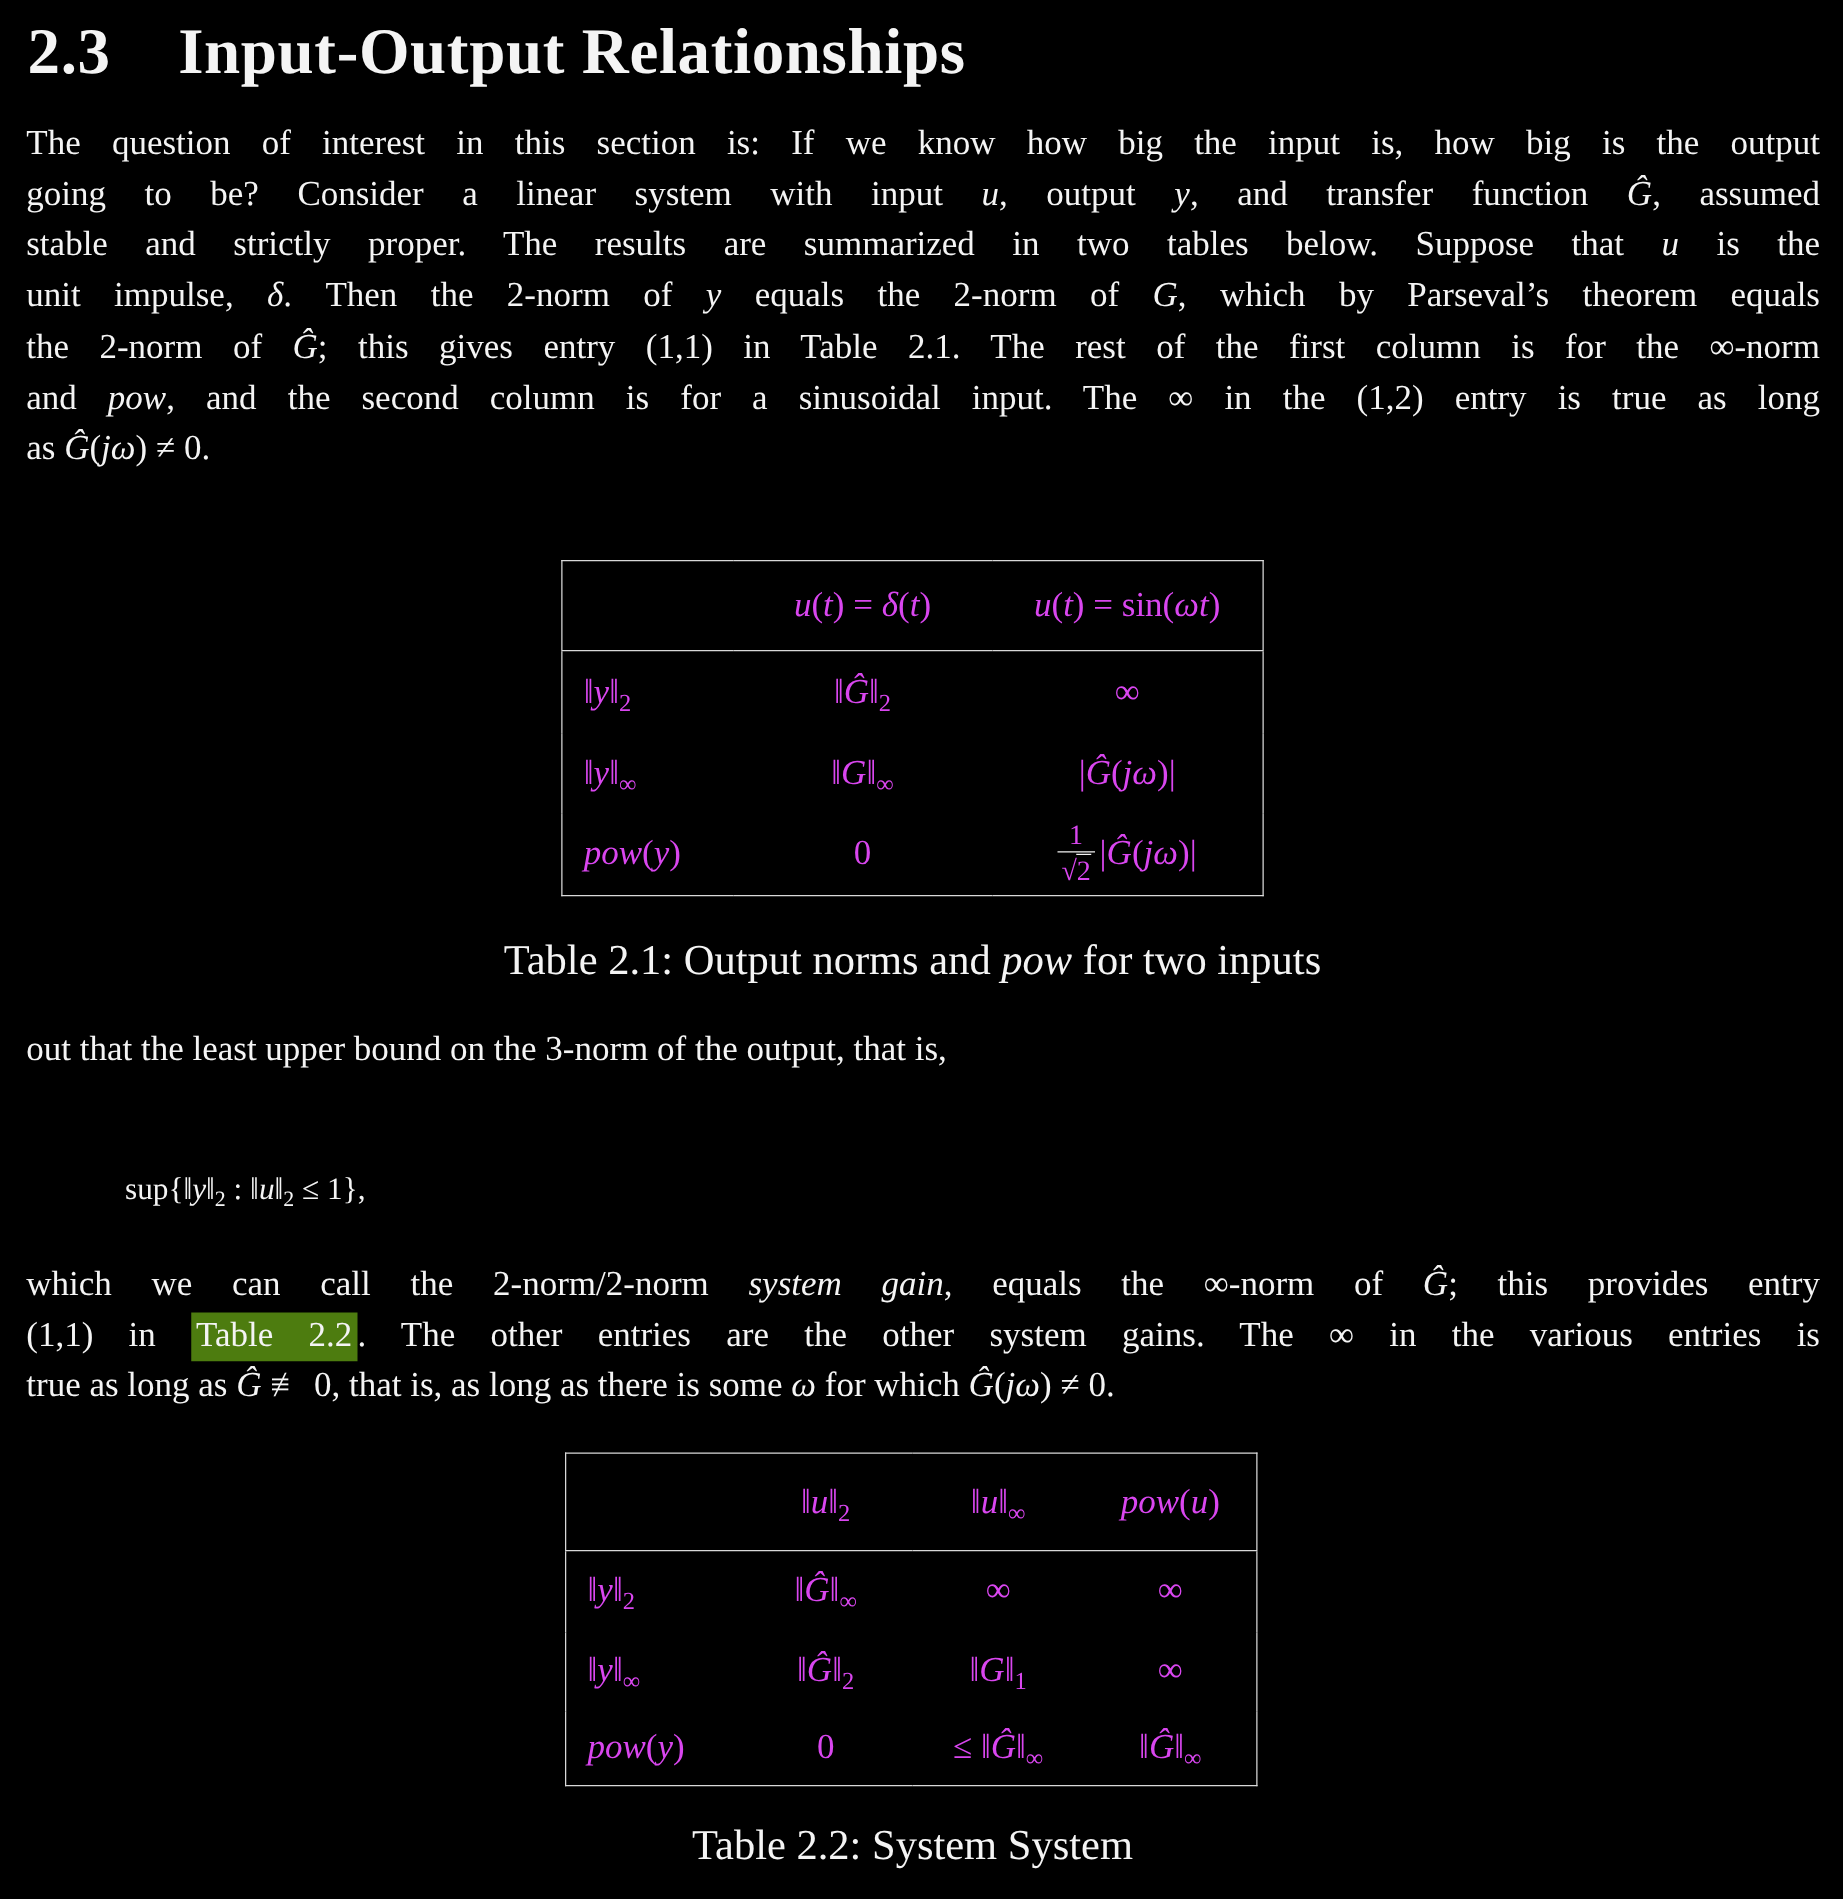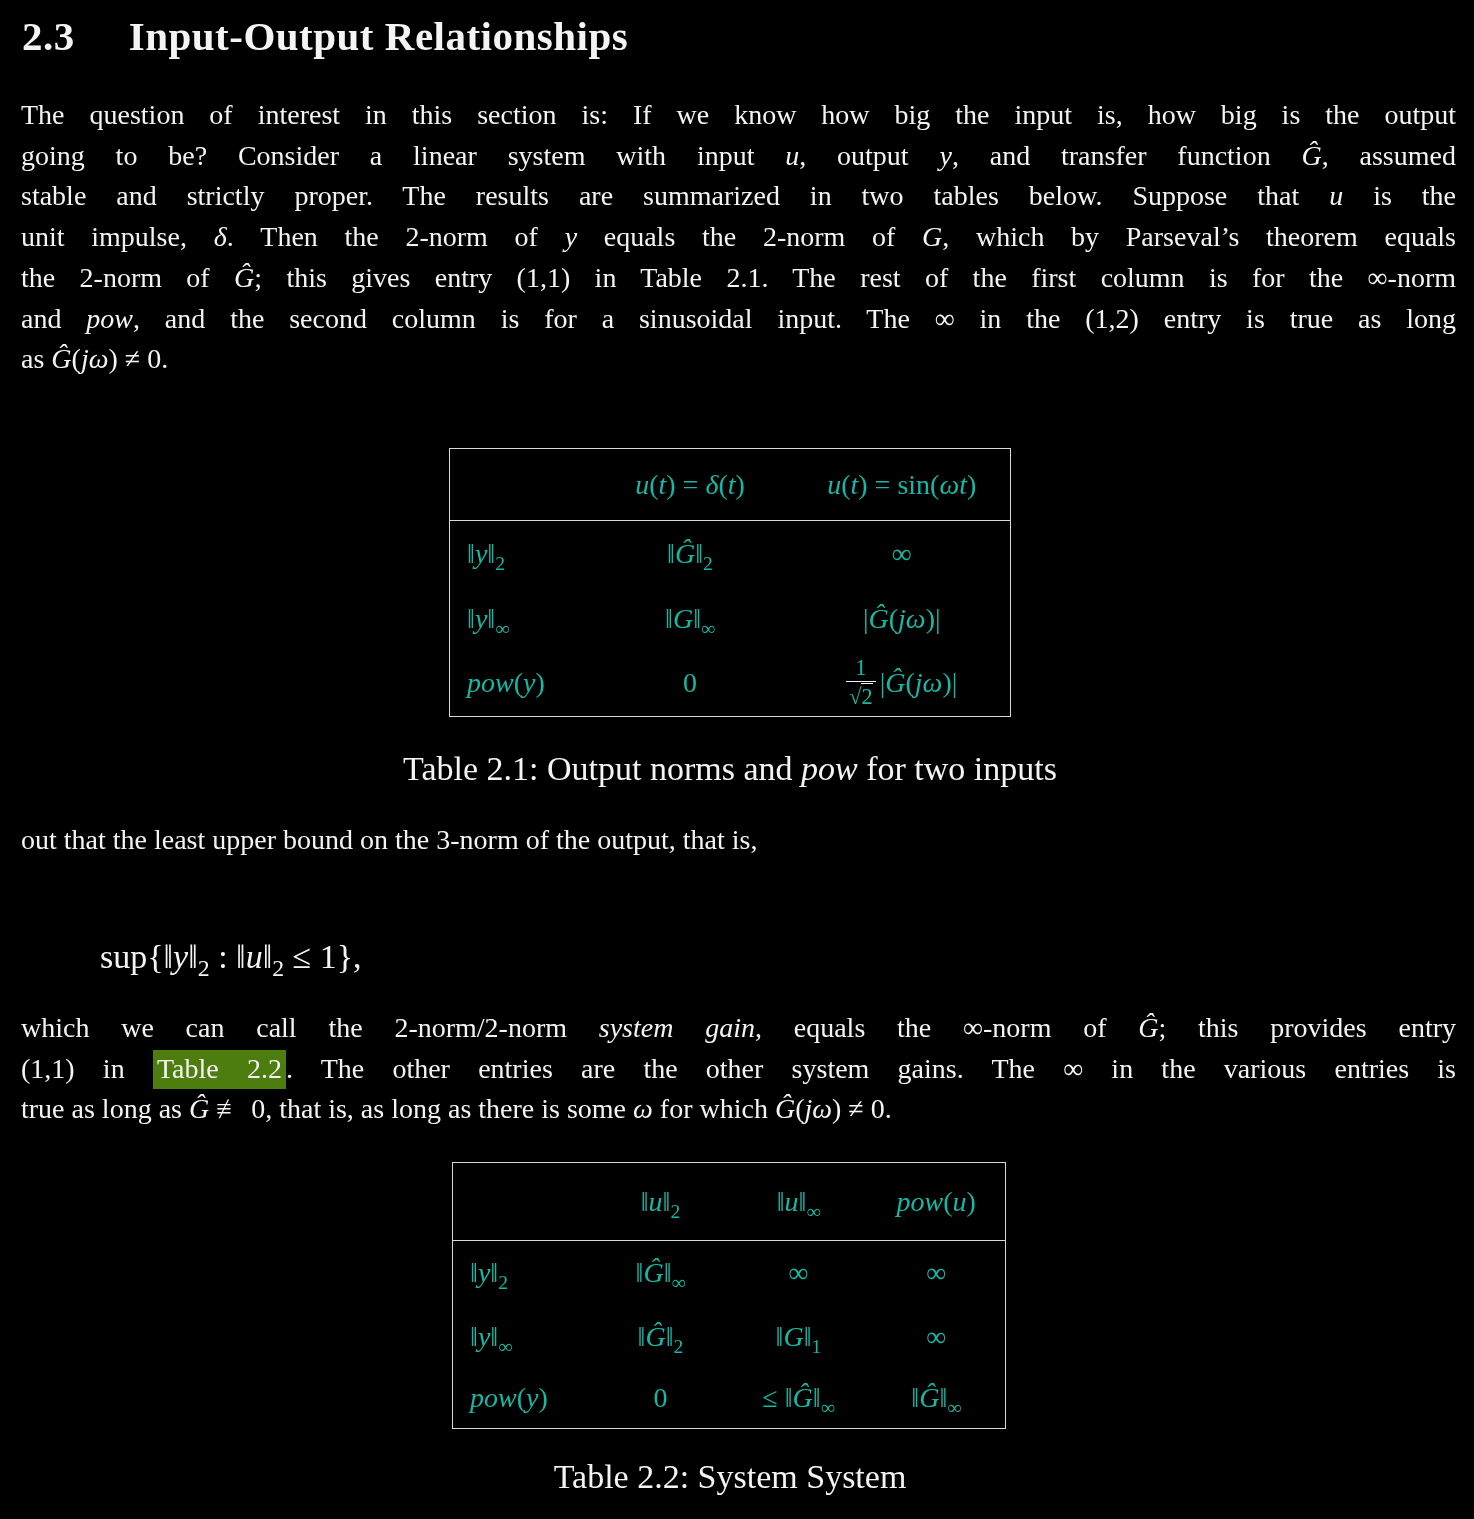--- a/index.html
+++ b/index.html
@@ -4,36 +4,36 @@
 <style>
   html,body{margin:0;padding:0;background:#000;}
   .page{
     position:relative; width:1474px; height:1519px; overflow:hidden;
     background:#000; color:#f4f4f4;
     font-family:"Liberation Serif","DejaVu Serif",serif;
     font-size:28px;
   }
   .abs{position:absolute;}
   
-  .heading{left:22px; top:12px; font-weight:bold; font-size:41px; letter-spacing:0.5px;}
+  .heading{left:22px; top:12px; font-weight:bold; font-size:52px; letter-spacing:0.5px;}
   .heading .secnum{display:inline-block; margin-right:54px;}
   
   .para{left:21px; width:1435px; line-height:40.7px;}
   .jline{text-align:justify; text-align-last:justify;}
   .lline{text-align:right; text-align-last:left;}
   .indent{text-indent:54px;}
   i{font-style:italic;}
   sub{font-size:70%; line-height:0;}
   
-  .formula{left:100px; top:938px; font-size:34px;}
+  .formula{left:100px; top:938px; font-size:25px;}
   
   .linkbox{background:#4d7c0f; padding:3px 4px 5px 4px; cursor:pointer;}
   
   table.tbl{position:absolute; border-collapse:collapse; table-layout:fixed;
-            font-size:28px; color:#14b8a6;}
+            font-size:28px; color:#d946ef;}
   table.tbl, table.tbl td{border:0;}
   table.tbl{border:1.6px solid #d9d9d9;}
   td.stub{border-right:1.6px solid #d9d9d9; text-align:left; padding-left:17px;}
   tr.hdr td{border-bottom:1.6px solid #d9d9d9;}
   td.c{text-align:center; padding:0 4px;}
   td{vertical-align:middle;}
   
   .frac{display:inline-block; vertical-align:middle; text-align:center; margin-right:4px;}
   .frac .num{display:block; font-size:0.8em; line-height:1.1;}
   .frac .den{display:block; font-size:0.8em; line-height:1.25; border-top:1.6px solid #f4f4f4; padding:1px 3px 0 3px;}

